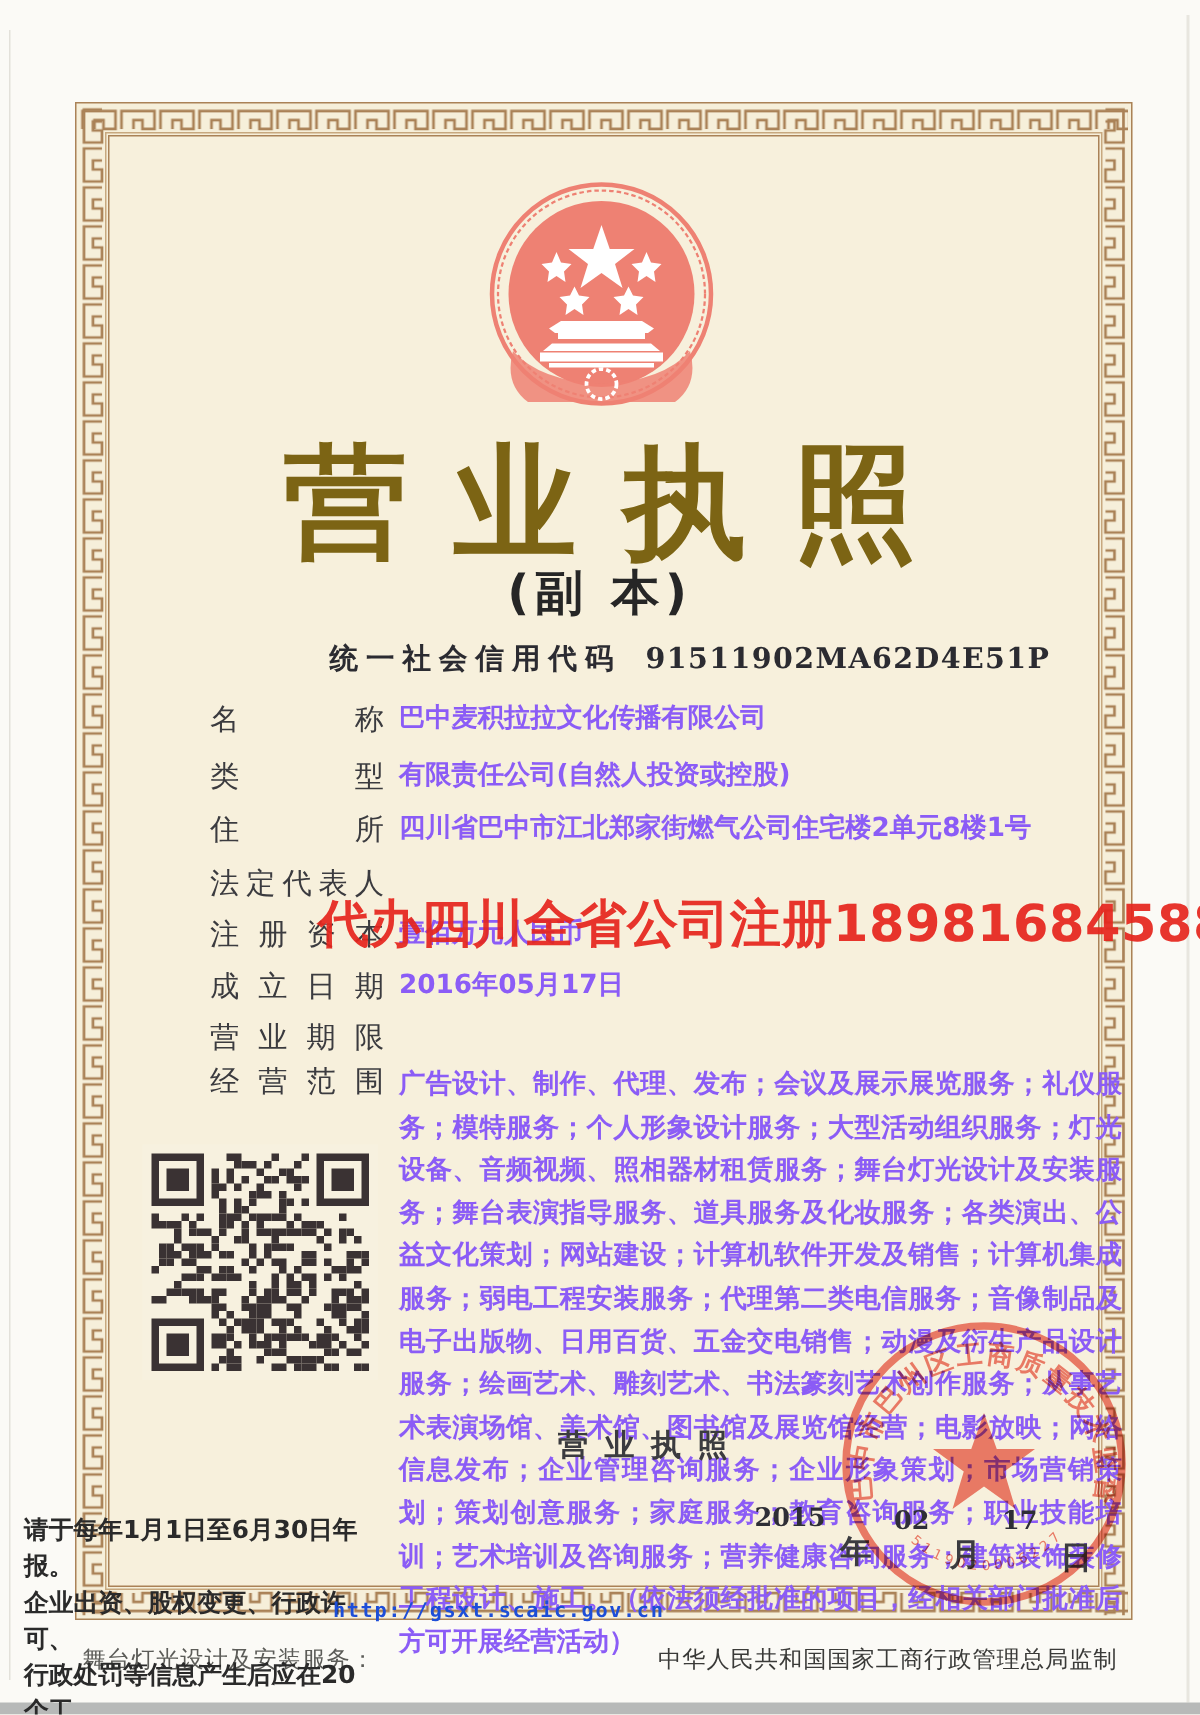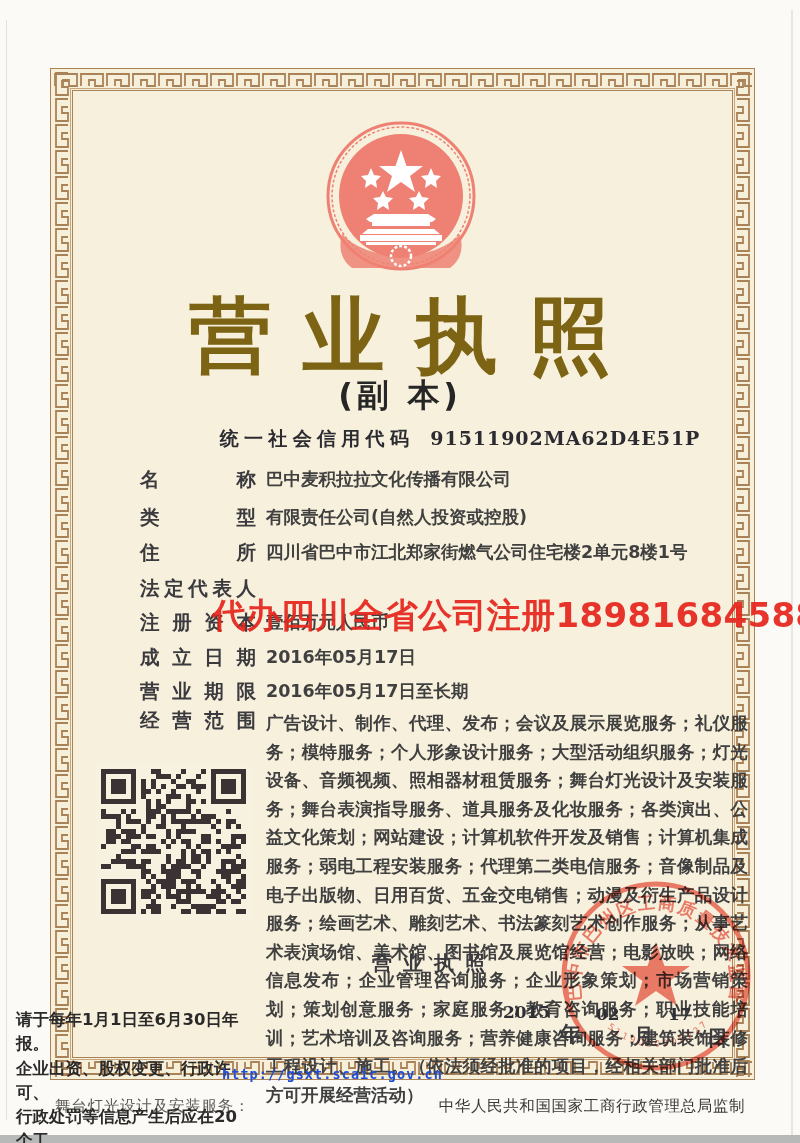--- a/index.html
+++ b/index.html
@@ -46,26 +46,26 @@
     left:0;top:426px;width:800px;text-align:center;
     font-size:19px;color:#2b2b31;white-space:nowrap;
   }
   .credit-line .lbl{font-weight:bold;letter-spacing:0.28em;margin-left:120px;}
   .credit-line .code{font-family:"DejaVu Serif","Liberation Serif",serif;font-weight:bold;letter-spacing:0.05em;margin-left:10px;}
 
   
   .field-row{position:absolute;left:140px;display:flex;align-items:flex-start;}
   .field-label{
     width:116px;flex:0 0 116px;
-    font-size:19.5px;font-weight:bold;color:#3b3b3f;
+    font-size:19.5px;font-weight:normal;color:#3b3b3f;
     text-align:justify;text-align-last:justify;line-height:1.2;
   }
   .field-value{
     margin-left:10px;width:482px;
-    font-size:17.5px;font-weight:600;color:#404040;line-height:1.35;
+    font-size:17.5px;font-weight:600;color:#8b5cf6;line-height:1.35;
   }
   .scope .field-value{line-height:28.6px;text-align:justify;}
 
   .reg-authority{
     left:372px;top:950px;font-size:20px;font-weight:bold;color:#3b3b3f;
     letter-spacing:0.55em;
   }
   .date-line{left:0;top:998px;width:800px;height:50px;color:#2e2e36;}
   .date-line span{position:absolute;}
   .dn{font-size:17px;font-weight:600;font-family:"DejaVu Serif","Liberation Serif",serif;}
@@ -202,21 +202,20 @@
 <div class="abs field-row" style="top:611px">
   <div class="field-label">注册资本</div>
   <div class="field-value">壹佰万元人民币</div>
 </div>
 <div class="abs field-row" style="top:646px">
   <div class="field-label">成立日期</div>
   <div class="field-value">2016年05月17日</div>
 </div>
 <div class="abs field-row" style="top:680px">
   <div class="field-label">营业期限</div>
-  <div class="field-value">2016年05月17日至长期</div>
 </div>
 <div class="abs field-row scope" style="top:709px">
   <div class="field-label">经营范围</div>
   <div class="field-value">广告设计、制作、代理、发布；会议及展示展览服务；礼仪服务；模特服务；个人形象设计服务；大型活动组织服务；灯光设备、音频视频、照相器材租赁服务；舞台灯光设计及安装服务；舞台表演指导服务、道具服务及化妆服务；各类演出、公益文化策划；网站建设；计算机软件开发及销售；计算机集成服务；弱电工程安装服务；代理第二类电信服务；音像制品及电子出版物、日用百货、五金交电销售；动漫及衍生产品设计服务；绘画艺术、雕刻艺术、书法篆刻艺术创作服务；从事艺术表演场馆、美术馆、图书馆及展览馆经营；电影放映；网络信息发布；企业管理咨询服务；企业形象策划；市场营销策划；策划创意服务；家庭服务；教育咨询服务；职业技能培训；艺术培训及咨询服务；营养健康咨询服务；建筑装饰装修工程设计、施工。（依法须经批准的项目，经相关部门批准后方可开展经营活动）</div>
 </div>
 
 <div class="abs reg-authority">营业执照</div>
 <div class="abs date-line">
   <span class="dn d-year">2015</span>
   <span class="dc d-yc">年</span>

